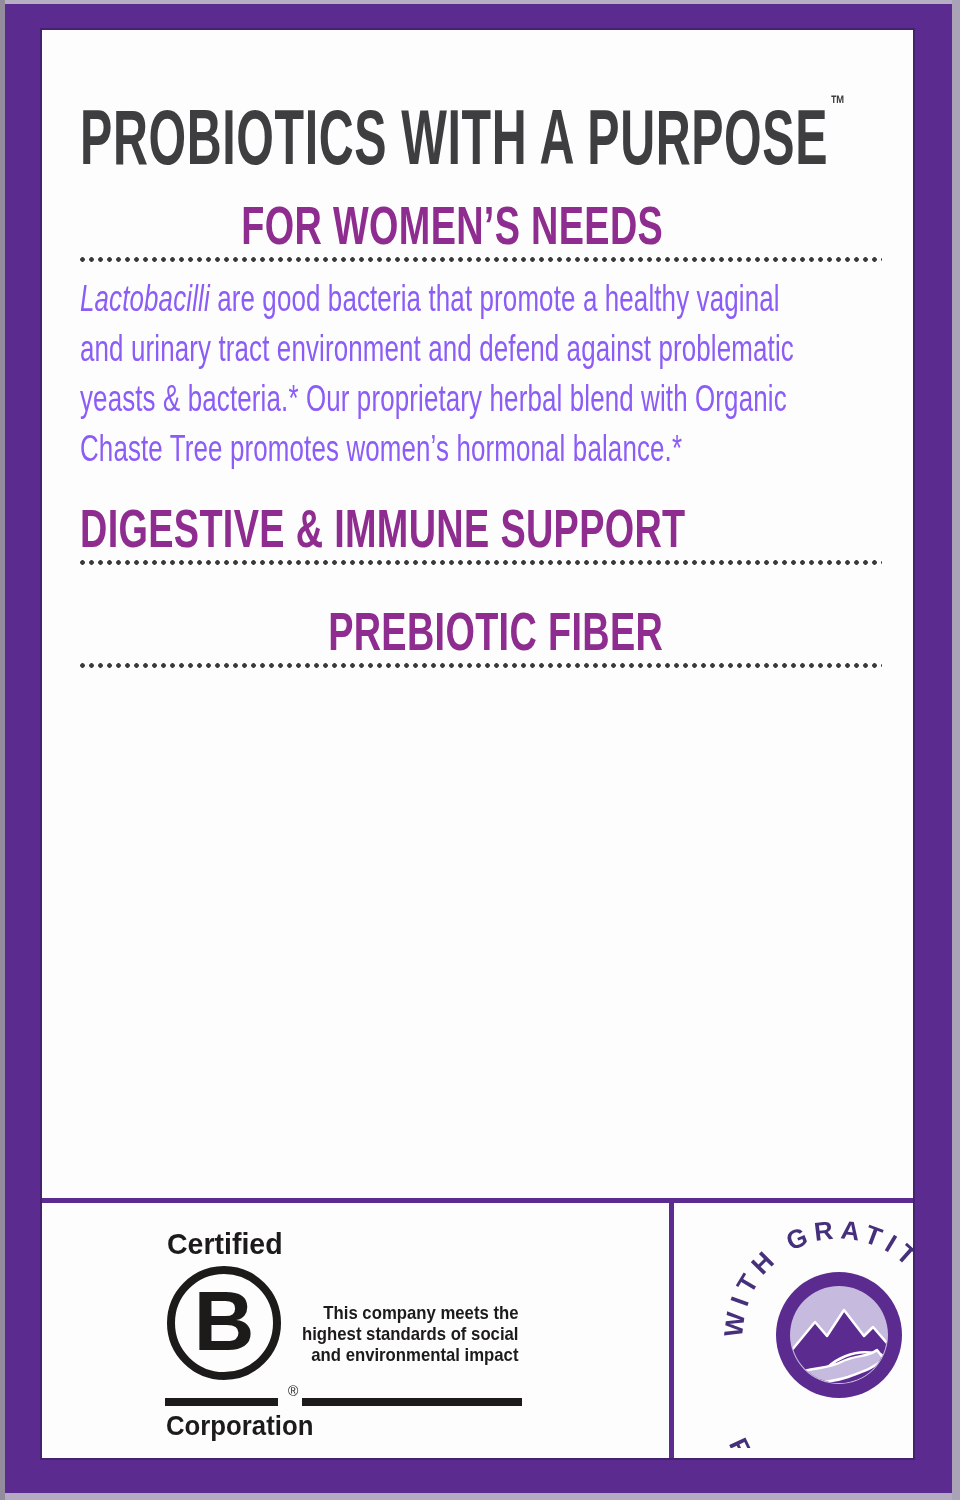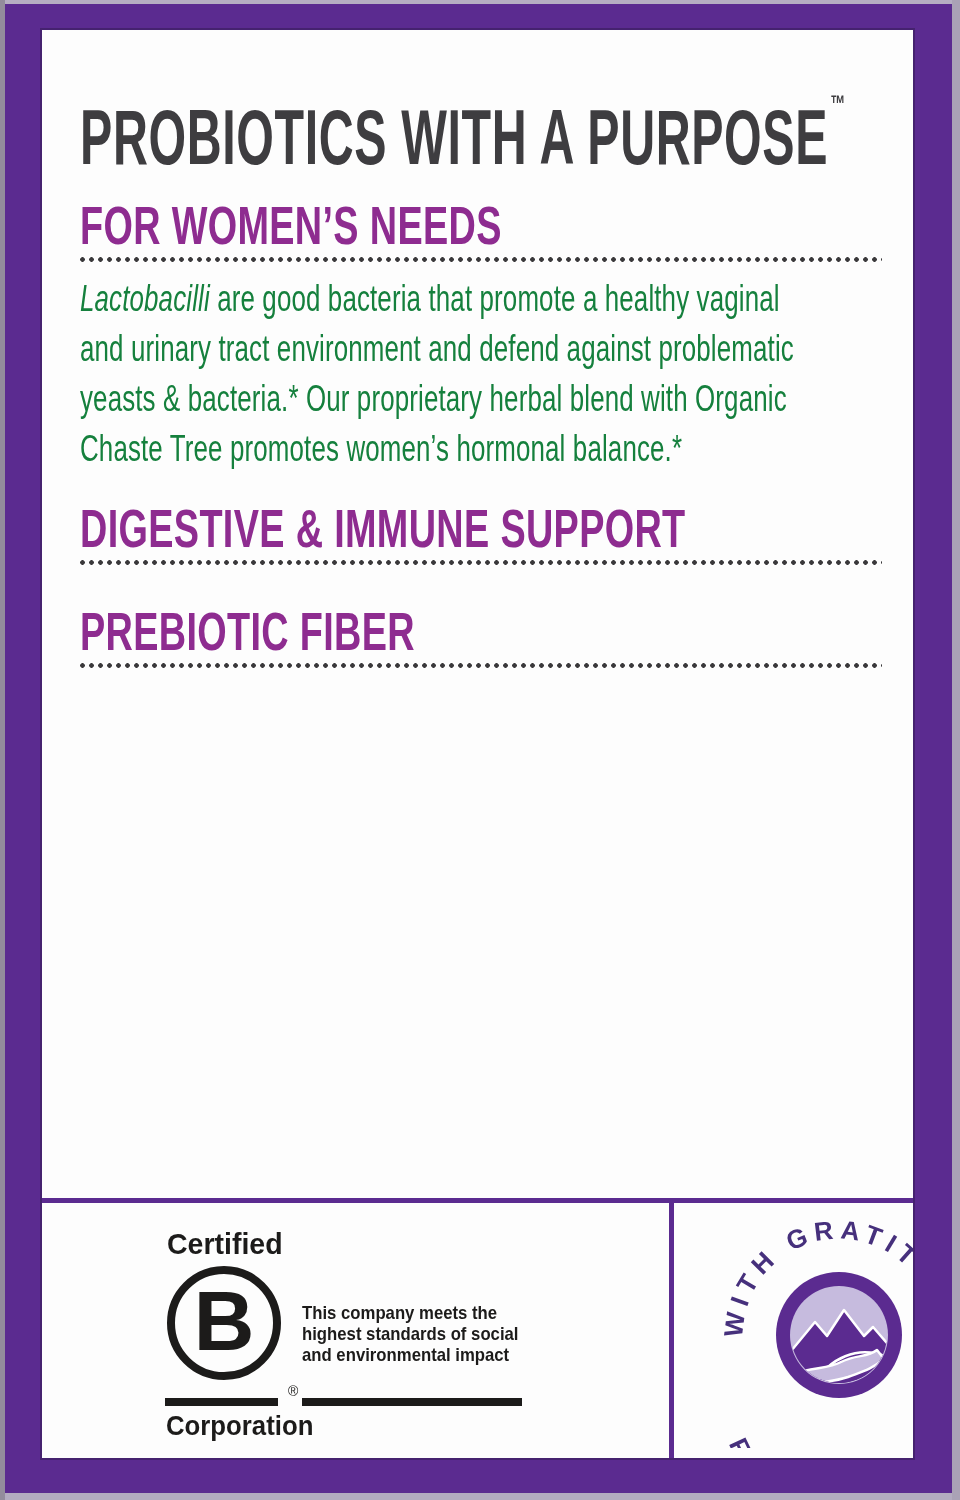--- a/index.html
+++ b/index.html
@@ -10,21 +10,21 @@
     font-family:"Liberation Sans",sans-serif;
   }
   .edge{position:absolute;}
   .edge-top{top:0;left:0;right:0;height:4px;background:#b6aec3;}
   .edge-bottom{bottom:0;left:0;right:0;height:7px;background:#b3abc0;}
   .edge-left{top:0;left:0;bottom:0;width:5px;background:#938c9c;}
   .edge-right{top:0;right:0;bottom:0;width:8px;background:#aaa2b6;}
 
   #panel{
     position:absolute;left:40px;top:28px;width:875px;height:1432px;
-    background:#fdfdfd;border:2px solid #45226f;overflow:hidden;
+    background:#fdfdfd;border:2px solid #45226f;overflow:hidden;text-align:right;
   }
   #main{position:absolute;left:0;top:0;right:0;bottom:260px;padding:0 0 0 38px;}
 
   .label-title{
     margin:28px 0 0 0;line-height:92px;white-space:nowrap;
     font-size:78px;font-weight:700;color:#3e3d40;letter-spacing:1px;
     transform:scaleX(.62);transform-origin:0 50%;
   }
   .label-title .tm{font-size:24px;font-weight:700;vertical-align:52px;letter-spacing:0;margin-left:4px;}
 
@@ -34,21 +34,21 @@
     transform:scaleX(.70);transform-origin:0 50%;
   }
   .mt-s1{margin-top:12px;} .mt-s2{margin-top:24px;} .mt-s3{margin-top:36px;} .mt-s4{margin-top:28px;}
 
   .dots{
     height:5px;width:802px;margin:2px 0 12px 0;
     background-image:radial-gradient(circle at 2.5px 2.5px,#3a393b 2.05px,rgba(0,0,0,0) 2.55px);
     background-size:9px 5px;background-repeat:repeat-x;
   }
 
-  .body{margin:0;color:#15803d;}
+  .body{margin:0;color:#8b5cf6;}
   .line{
     white-space:nowrap;font-size:37px;line-height:50px;font-weight:400;
     transform:scaleX(.70);transform-origin:0 50%;letter-spacing:.2px;
   }
   .italic{font-style:italic;}
 
   #footer{
     position:absolute;left:0;right:0;bottom:0;height:260px;
     border-top:5px solid #5b2b90;display:flex;gap:45px;
   }

